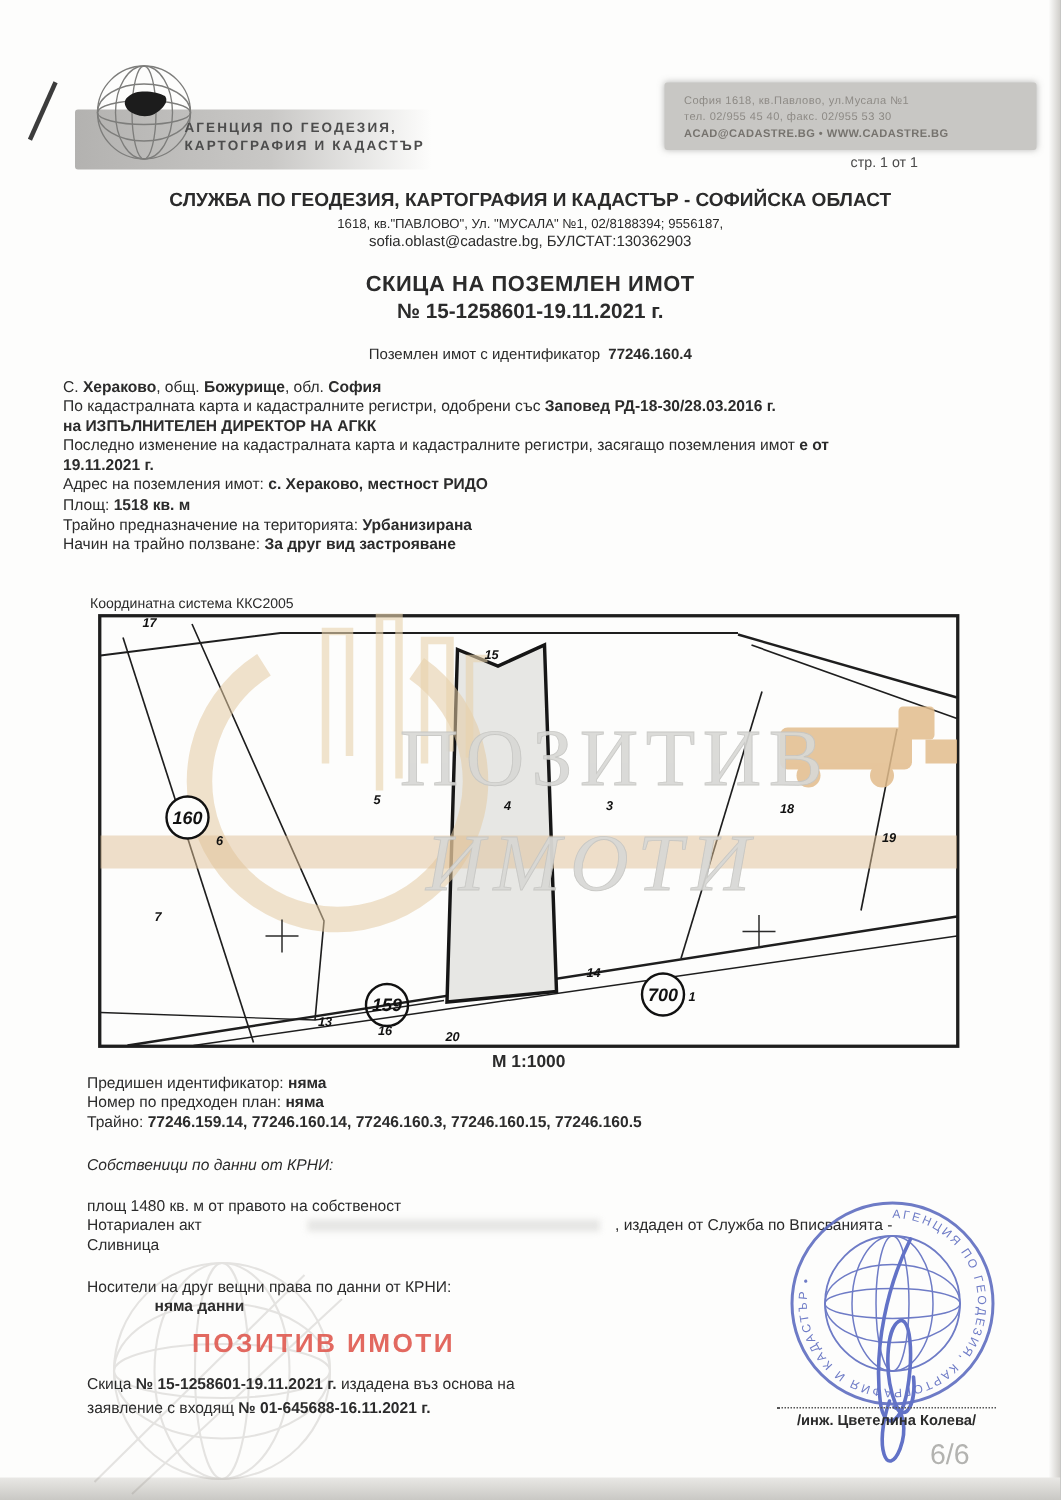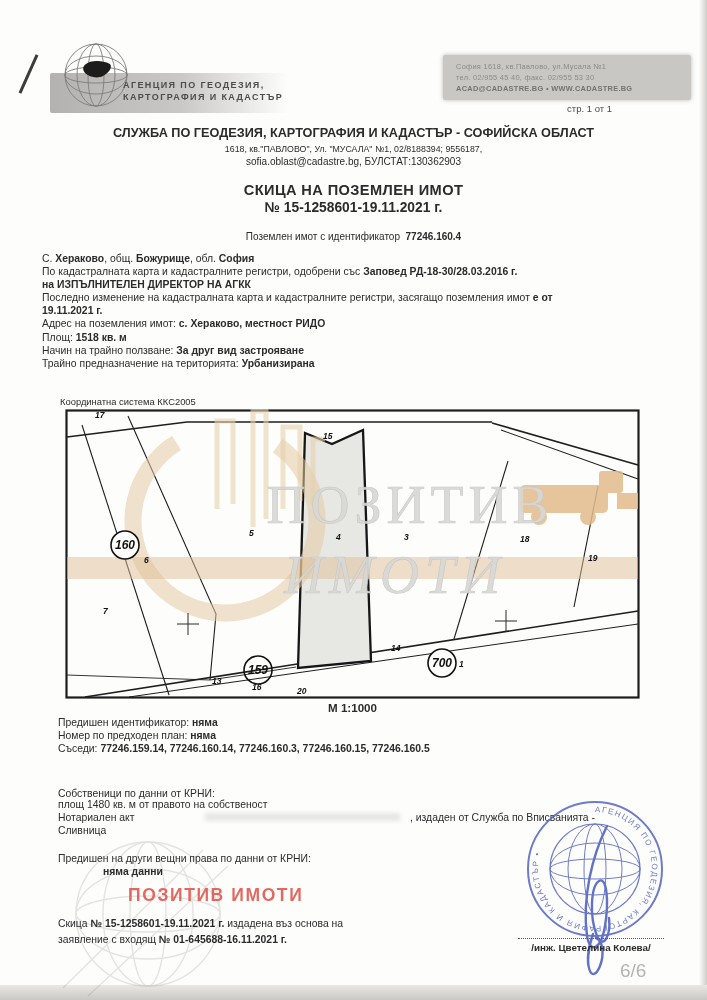--- a/index.html
+++ b/index.html
@@ -68,22 +68,22 @@
   </div>
 
   <div class="abs" style="left:42px;top:253px;width:610px;">
     <div class="line"><span>С. </span><span class="b">Хераково</span><span>, общ. </span> <span class="b">Божурище</span><span>, обл. </span> <span class="b">София</span></div>
     <div class="line"><span>По кадастралната карта и кадастралните регистри, одобрени със </span><span class="b">Заповед РД-18-30/28.03.2016 г.</span></div>
     <div class="line b">на ИЗПЪЛНИТЕЛЕН ДИРЕКТОР НА АГКК</div>
     <div class="line"><span>Последно изменение на кадастралната карта и кадастралните регистри, засягащо поземления имот </span><span class="b">е от</span></div>
     <div class="line b">19.11.2021 г.</div>
     <div class="line"><span>Адрес на поземления имот: </span><span class="b">с. Хераково, местност РИДО</span></div>
     <div class="line"><span>Площ: </span><span class="b">1518 кв. м</span></div>
+    <div class="line"><span>Трайно предназначение на територията: </span><span class="b">Урбанизирана</span></div>
     <div class="line"><span>Начин на трайно ползване: </span><span class="b">За друг вид застрояване</span></div>
-    <div class="line"><span>Трайно предназначение на територията: </span><span class="b">Урбанизирана</span></div>
   </div>
 
   <div class="abs" style="left:60px;top:396px;font-size:9.4px;">Координатна система ККС2005</div>
 
   <svg class="abs" style="left:65px;top:409px;" width="575" height="291" viewBox="0 0 575 291">
 
     <g stroke="#1e1e1e" fill="none">
       <rect x="1.5" y="1.5" width="572" height="287" stroke-width="2.2"></rect>
       <polyline points="2,28 122,13 427,13" stroke-width="1.4"></polyline>
       <line x1="427" y1="14" x2="573" y2="56" stroke-width="1.6"></line>
@@ -151,30 +151,30 @@
       <text x="232" y="285">20</text>
       <text x="394" y="258">1</text>
     </g>
   </svg>
 
   <div class="abs" style="left:65px;top:701px;width:575px;text-align:center;font-size:11.6px;font-weight:bold;">М 1:1000</div>
 
   <div class="abs" style="left:58px;top:717px;width:610px;">
     <div class="line"><span>Предишен идентификатор: </span><span class="b">няма</span></div>
     <div class="line"><span>Номер по предходен план: </span><span class="b">няма</span></div>
-    <div class="line"><span>Съседи: </span><span class="b">77246.159.14, 77246.160.14, 77246.160.3, 77246.160.15, 77246.160.5</span></div>
-  </div>
-
-  <div class="abs" style="left:58px;top:788px;font-size:10.4px;">Собственици по данни от КРНИ:</div>
+    <div class="line"><span>Трайно: </span><span class="b">77246.159.14, 77246.160.14, 77246.160.3, 77246.160.15, 77246.160.5</span></div>
+  </div>
+
+  <div class="abs" style="left:58px;top:772px;font-size:10.4px;font-style:italic;">Собственици по данни от КРНИ:</div>
   <div class="abs" style="left:58px;top:799px;font-size:10.4px;">площ 1480 кв. м от правото на собственост</div>
   <div class="abs smear" style="left:205px;top:813px;width:195px;height:8px;"></div>
   <div class="abs" style="left:58px;top:812px;font-size:10.4px;">Нотариален акт</div>
   <div class="abs" style="left:410px;top:812px;font-size:10.4px;">, издаден от Служба по Вписванията -</div>
   <div class="abs" style="left:58px;top:825px;font-size:10.4px;">Сливница</div>
-  <div class="abs" style="left:58px;top:853px;font-size:10.4px;">Предишен на други вещни права по данни от КРНИ:</div>
+  <div class="abs" style="left:58px;top:853px;font-size:10.4px;">Носители на друг вещни права по данни от КРНИ:</div>
   <div class="abs b" style="left:58px;top:866px;font-size:10.4px;padding-left:45px;">няма данни</div>
 
   <svg class="abs" style="left:28px;top:836px;opacity:.17;" width="240" height="164" viewBox="0 0 240 164">
     <g stroke="#6f675f" stroke-width="1.4" fill="none">
       <circle cx="120" cy="78" r="72"></circle>
       <ellipse cx="120" cy="78" rx="45" ry="72"></ellipse>
       <ellipse cx="120" cy="78" rx="18" ry="72"></ellipse>
       <ellipse cx="120" cy="78" rx="72" ry="45"></ellipse>
       <ellipse cx="120" cy="78" rx="72" ry="18"></ellipse>
       <line x1="35" y1="152" x2="175" y2="14"></line>

